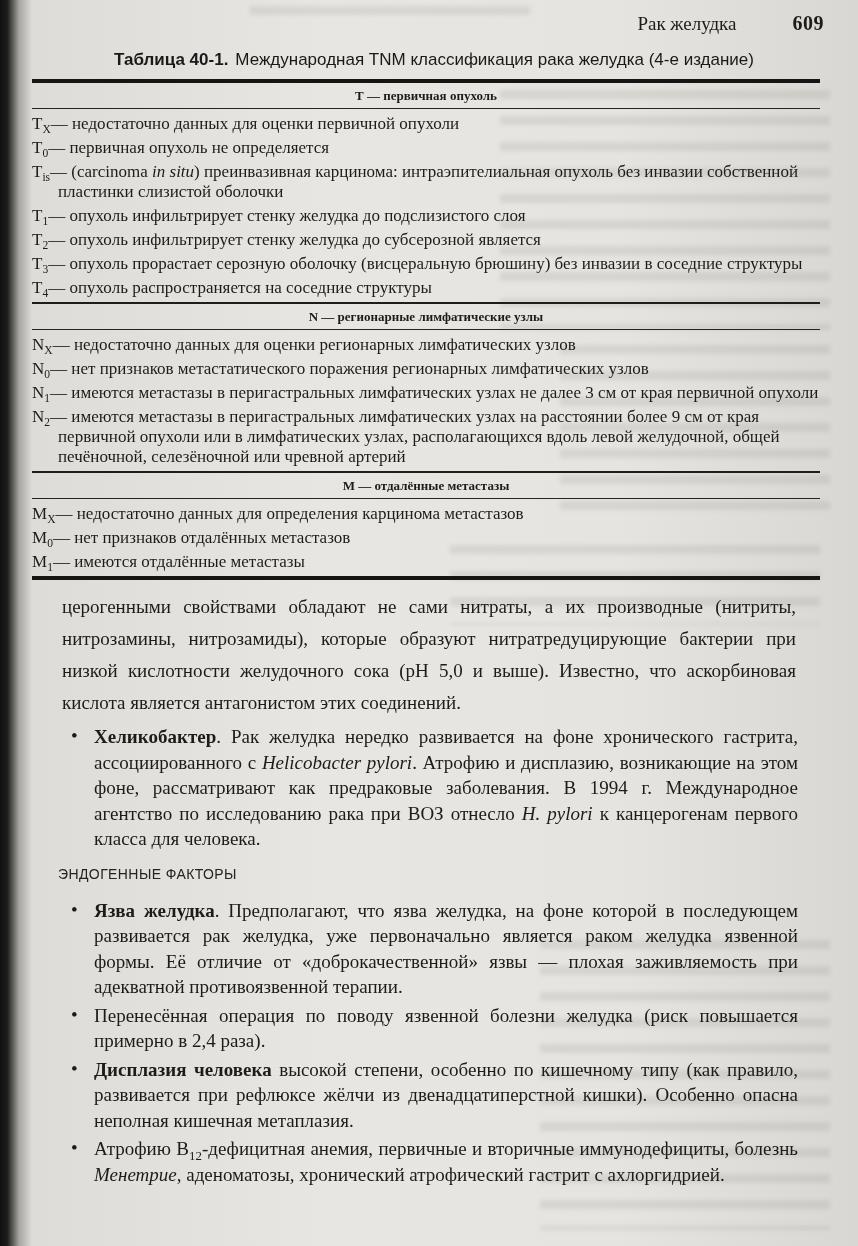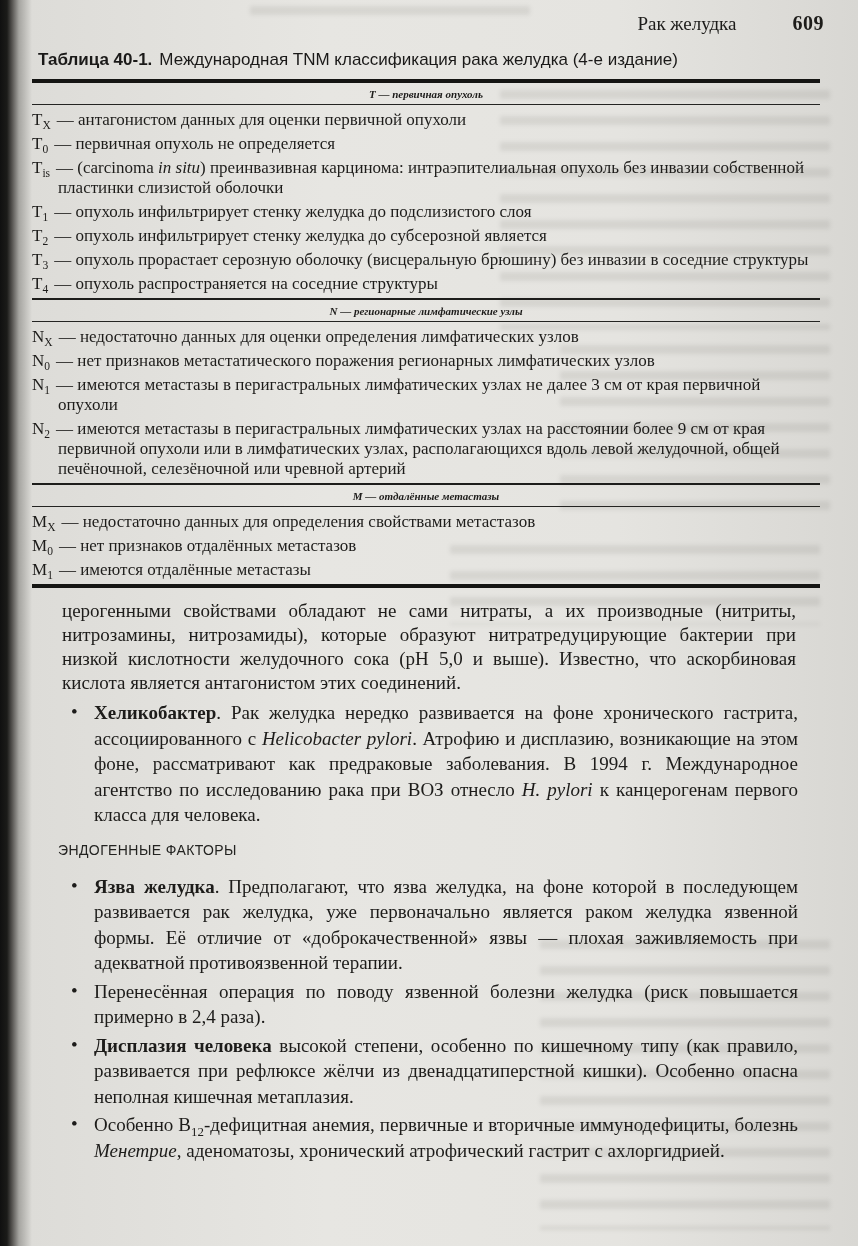--- a/index.html
+++ b/index.html
@@ -14,34 +14,34 @@
   }
   .ghost {
     position:absolute; pointer-events:none; filter:blur(2px); opacity:.3;
     background: repeating-linear-gradient(to bottom, rgba(100,97,90,.4) 0 9px, transparent 9px 26px);
   }
   .content { position:relative; margin:0 28px 0 38px; padding-top:12px; }
 
   .running-header { display:flex; justify-content:flex-end; align-items:baseline; gap:56px; padding-right:6px; font-size:19px; }
   .page-number { font-weight:bold; font-size:20px; letter-spacing:.5px; }
 
-  .caption { margin-top:15px; text-align:left; font-family:"Liberation Sans",sans-serif; font-size:17px; color:#1a1918; }
+  .caption { margin-top:15px; text-align:center; font-family:"Liberation Sans",sans-serif; font-size:17px; color:#1a1918; }
   .caption .lbl { font-weight:bold; margin-right:7px; }
 
   .tnm { margin-top:9px; margin-left:-6px; width:788px; border-top:4px solid #151513; border-bottom:4px solid #151513; font-size:17px; }
   .sec:not(:first-child) { border-top:2px solid #1d1d1b; }
-  .sec-h { text-align:center; font-weight:bold; font-style:italic; font-size:11px; padding:5px 0 4px; border-bottom:1.5px solid #242422; }
+  .sec-h { text-align:center; font-weight:bold; font-size:13px; padding:5px 0 4px; border-bottom:1.5px solid #242422; }
   .rows { padding:3px 0 2px; }
   .trow { padding:2px 0; line-height:20px; padding-left:26px; text-indent:-26px; text-align:left; }
-  .tcode { margin-right:6px; white-space:nowrap; }
+  .tcode { white-space:nowrap; }
   sub { font-size:.68em; line-height:0; }
   .i { font-style:italic; }
   .b { font-weight:bold; }
 
-  .para { margin:11px 0 0 24px; width:734px; font-size:19px; line-height:24px; text-align:justify; hyphens:auto; }
+  .para { margin:11px 0 0 24px; width:734px; font-size:19px; line-height:32px; text-align:justify; hyphens:auto; }
   .blist { list-style:none; margin:5px 0 0 30px; padding:0; width:730px; }
   .blist li { position:relative; padding-left:26px; font-size:19px; line-height:25.5px; text-align:justify; hyphens:auto; margin-bottom:3px; }
   .blist li .mark { position:absolute; left:3px; top:-1px; }
   .blist.endo { margin-top:12px; }
 
   .heading { margin:10px 0 0 20px; font-family:"Liberation Sans",sans-serif; font-size:14px; line-height:24px; letter-spacing:.4px; color:#232321; }
 </style>
 </head>
 <body>
 
@@ -63,60 +63,60 @@
 
     <div class="caption">
       <span class="lbl">Таблица 40-1.</span><span>Международная TNM классификация рака желудка (4-е издание)</span>
     </div>
 
     <div class="tnm">
 
       <div class="sec">
         <div class="sec-h">Т — первичная опухоль</div>
         <div class="rows">
-          <div class="trow"><span class="tcode"><span>Т</span><sub>X</sub></span><span><span>— антагонистом данных для оценки первичной опухоли</span></span></div>
+          <div class="trow"><span class="tcode"><span>Т</span><sub>X</sub></span><span><span>— недостаточно данных для оценки первичной опухоли</span></span></div>
           <div class="trow"><span class="tcode"><span>Т</span><sub>0</sub></span><span><span>— первичная опухоль не определяется</span></span></div>
           <div class="trow"><span class="tcode"><span>Т</span><sub>is</sub></span><span><span>— (carcinoma </span><span class="i">in situ</span><span>) преинвазивная карцинома: интраэпителиальная опухоль без инвазии собственной пластинки слизистой оболочки</span></span></div>
           <div class="trow"><span class="tcode"><span>Т</span><sub>1</sub></span><span><span>— опухоль инфильтрирует стенку желудка до подслизистого слоя</span></span></div>
           <div class="trow"><span class="tcode"><span>Т</span><sub>2</sub></span><span><span>— опухоль инфильтрирует стенку желудка до субсерозной является</span></span></div>
           <div class="trow"><span class="tcode"><span>Т</span><sub>3</sub></span><span><span>— опухоль прорастает серозную оболочку (висцеральную брюшину) без инвазии в соседние структуры</span></span></div>
           <div class="trow"><span class="tcode"><span>Т</span><sub>4</sub></span><span><span>— опухоль распространяется на соседние структуры</span></span></div>
         </div>
       </div>
 
       <div class="sec">
         <div class="sec-h">N — регионарные лимфатические узлы</div>
         <div class="rows">
-          <div class="trow"><span class="tcode"><span>N</span><sub>X</sub></span><span><span>— недостаточно данных для оценки определения лимфатических узлов</span></span></div>
+          <div class="trow"><span class="tcode"><span>N</span><sub>X</sub></span><span><span>— недостаточно данных для оценки регионарных лимфатических узлов</span></span></div>
           <div class="trow"><span class="tcode"><span>N</span><sub>0</sub></span><span><span>— нет признаков метастатического поражения регионарных лимфатических узлов</span></span></div>
           <div class="trow"><span class="tcode"><span>N</span><sub>1</sub></span><span><span>— имеются метастазы в перигастральных лимфатических узлах не далее 3 см от края первичной опухоли</span></span></div>
           <div class="trow"><span class="tcode"><span>N</span><sub>2</sub></span><span><span>— имеются метастазы в перигастральных лимфатических узлах на расстоянии более 9 см от края первичной опухоли или в лимфатических узлах, располагающихся вдоль левой желудочной, общей печёночной, селезёночной или чревной артерий</span></span></div>
         </div>
       </div>
 
       <div class="sec">
         <div class="sec-h">М — отдалённые метастазы</div>
         <div class="rows">
-          <div class="trow"><span class="tcode"><span>М</span><sub>X</sub></span><span><span>— недостаточно данных для определения свойствами метастазов</span></span></div>
+          <div class="trow"><span class="tcode"><span>М</span><sub>X</sub></span><span><span>— недостаточно данных для определения карцинома метастазов</span></span></div>
           <div class="trow"><span class="tcode"><span>М</span><sub>0</sub></span><span><span>— нет признаков отдалённых метастазов</span></span></div>
           <div class="trow"><span class="tcode"><span>М</span><sub>1</sub></span><span><span>— имеются отдалённые метастазы</span></span></div>
         </div>
       </div>
 
     </div>
 
     <div class="para">церогенными свойствами обладают не сами нитраты, а их производные (нитриты, нитрозамины, нитрозамиды), которые образуют нитратредуцирующие бактерии при низкой кислотности желудочного сока (рН 5,0 и выше). Известно, что аскорбиновая кислота является антагонистом этих соединений.</div>
 
     <ul class="blist">
       <li><span class="mark">•</span><span><span class="b">Хеликобактер</span><span>. Рак желудка нередко развивается на фоне хронического гастрита, ассоциированного с </span><span class="i">Helicobacter pylori</span><span>. Атрофию и дисплазию, возникающие на этом фоне, рассматривают как предраковые заболевания. В 1994 г. Международное агентство по исследованию рака при ВОЗ отнесло </span><span class="i">H. pylori</span><span> к канцерогенам первого класса для человека.</span></span></li>
     </ul>
 
     <div class="heading">ЭНДОГЕННЫЕ ФАКТОРЫ</div>
 
     <ul class="blist endo">
       <li><span class="mark">•</span><span><span class="b">Язва желудка</span><span>. Предполагают, что язва желудка, на фоне которой в последующем развивается рак желудка, уже первоначально является раком желудка язвенной формы. Её отличие от «доброкачественной» язвы — плохая заживляемость при адекватной противоязвенной терапии.</span></span></li>
       <li><span class="mark">•</span><span><span>Перенесённая операция по поводу язвенной болезни желудка (риск повышается примерно в 2,4 раза).</span></span></li>
       <li><span class="mark">•</span><span><span class="b">Дисплазия человека</span><span> высокой степени, особенно по кишечному типу (как правило, развивается при рефлюксе жёлчи из двенадцатиперстной кишки). Особенно опасна неполная кишечная метаплазия.</span></span></li>
-      <li><span class="mark">•</span><span><span>Особенно В</span><sub>12</sub><span>-дефицитная анемия, первичные и вторичные иммунодефициты, болезнь </span><span class="i">Менетрие</span><span>, аденоматозы, хронический атрофический гастрит с ахлоргидрией.</span></span></li>
+      <li><span class="mark">•</span><span><span>Атрофию В</span><sub>12</sub><span>-дефицитная анемия, первичные и вторичные иммунодефициты, болезнь </span><span class="i">Менетрие</span><span>, аденоматозы, хронический атрофический гастрит с ахлоргидрией.</span></span></li>
     </ul>
 
   </div>
 </div>
 
 </body></html>

